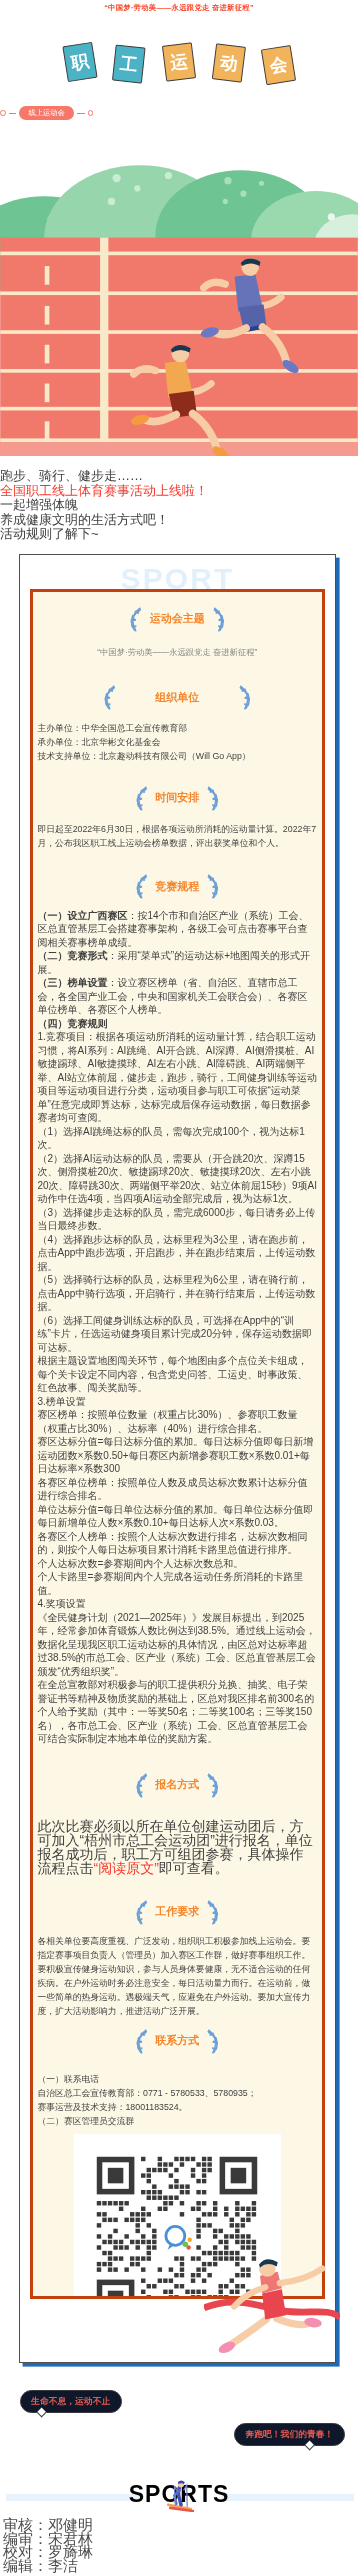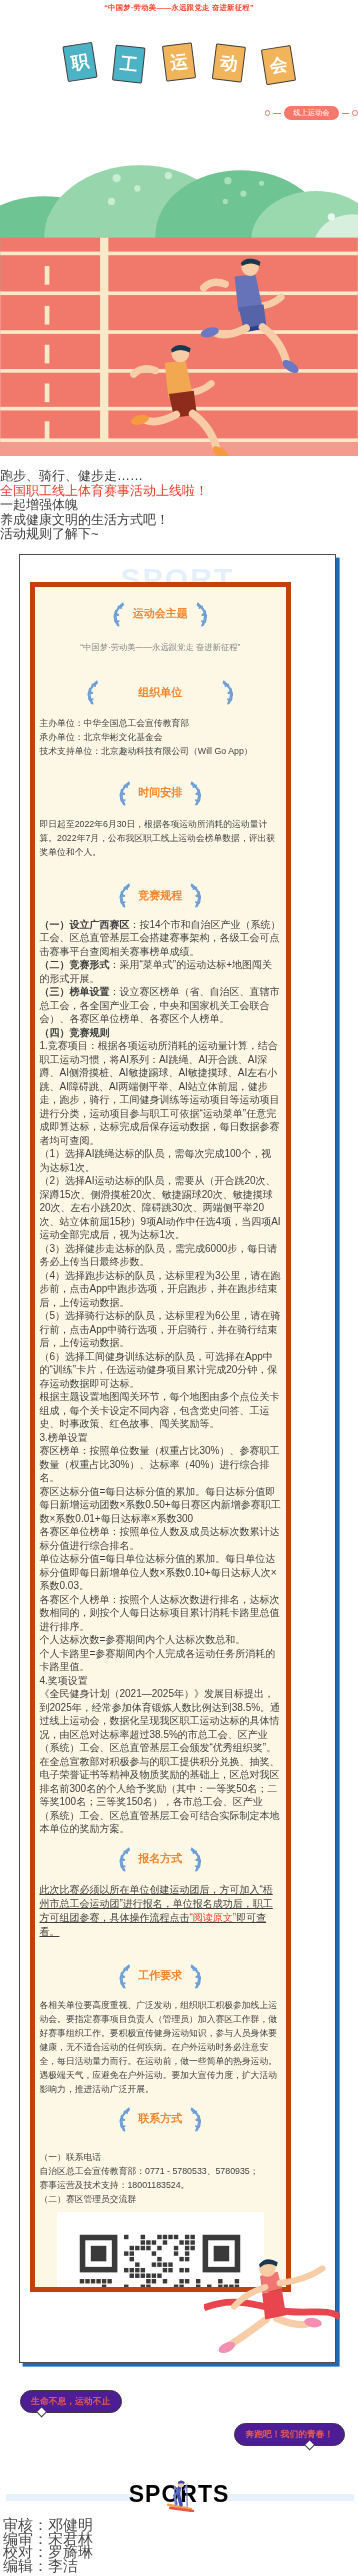--- a/index.html
+++ b/index.html
@@ -15,65 +15,65 @@
   .tile{width:30px;height:36px;border:1px solid #3c3c3c;border-radius:1.6px;display:flex;
         align-items:center;justify-content:center;font-size:17.6px;font-weight:bold;color:#fff;
         box-sizing:border-box;}
   .tile-blue{background:var(--tile-blue,#4cb2c5);}
   .tile-orange{background:var(--tile-orange,#f2b45a);}
   .r1{transform:rotate(-9deg);} .r2{transform:rotate(6deg) translateY(2.1px);}
   .r3{transform:rotate(-7deg);} .r4{transform:rotate(7deg) translateY(1px);}
   .r5{transform:rotate(-9deg) translateY(3.1px);}
 
   
-  .pill-row{position:absolute;top:106px;left:0;right:0;display:flex;align-items:center;justify-content:flex-end;gap:3.1px;}
+  .pill-row{position:absolute;top:106px;left:0;right:0;display:flex;align-items:center;justify-content:flex-start;gap:3.1px;}
   .pill{background:var(--pill,#f8776b);color:#fff;font-size:7.3px;padding:2.1px 9.3px;border-radius:7.3px;}
   .pill-dot{width:3.6px;height:3.6px;border:1px solid var(--pill,#f8776b);border-radius:50%;}
   .pill-bar{width:7.3px;height:1px;background:var(--pill,#f8776b);}
 
   
   .scene{position:absolute;top:160px;left:0;width:358px;height:296px;overflow:hidden;}
 
   
   .intro{position:absolute;top:469px;left:0;right:6px;text-align:left;font-size:13px;line-height:14.5px;color:#404040;}
   .intro .red{color:var(--intro-red,#f4392b);}
 
   
   .card{position:absolute;left:19px;top:554px;width:317px;height:1809px;background:#fff;
         border:1.6px solid #4f4f4f;box-sizing:border-box;box-shadow:3.6px 3.6px 0 0 var(--shadow-blue,#1f69b5);}
   .watermark{position:absolute;top:7.3px;left:0;right:0;text-align:center;font-size:30px;font-weight:bold;
              color:var(--watermark,#e3f0fc);letter-spacing:2.1px;z-index:0;}
-  .panel{position:absolute;left:9.8px;top:27px;width:261px;height:1710px;background:var(--panel-bg,#fdf8e6);
-         border:5px solid #c2410c;box-sizing:border-box;z-index:1;overflow:hidden;padding:0 4.7px;}
+  .panel{position:absolute;left:9.8px;top:34px;width:295px;height:1710px;background:var(--panel-bg,#fdf8e6);
+         border:3px solid #c2410c;box-sizing:border-box;z-index:1;overflow:hidden;padding:0 4.7px;}
 
   .sec-heading{display:flex;align-items:center;justify-content:center;height:26px;}
   .sec-heading h2{font-size:11px;font-weight:bold;color:var(--heading-orange,#f5862c);margin:0 6.2px;}
   .laurel{width:17.6px;height:26px;display:inline-block;}
 
   .mt-theme{margin-top:13.5px;} .theme-line{margin-top:14px;text-align:center;color:#868686;font-size:8.3px;line-height:13.5px;}
   .mt-org{margin-top:25.4px;gap:32px;}
   .org-lines{margin-top:10.4px;font-size:8.8px;line-height:14px;}
   .mt-time{margin-top:22px;}
   .time-para{margin-top:11.4px;font-size:8.8px;line-height:14px;}
   .mt-rules{margin-top:23px;}
   .rules{margin-top:9.8px;font-size:10px;line-height:13.5px;}
   .rules p{margin:0;}
-  .mt-signup{margin-top:10px;font-family:Liberation Serif, serif;}
-  .signup-para{margin-top:11px;font-size:10px;line-height:14px;text-decoration:underline;}
+  .mt-signup{margin-top:26px;font-family:Liberation Serif, serif;}
+  .signup-para{margin-top:21px;font-size:14px;line-height:14px;}
   .signup-para .red{color:var(--intro-red,#f4392b);}
   .mt-work{margin-top:24px;}
   .work-para{margin-top:9.3px;font-size:8.8px;line-height:14px;}
   .mt-contact{margin-top:9.3px;align-items:center;}
   .contact-lines{margin-top:18.7px;font-size:8.8px;line-height:14px;}
   .qr-box{margin:6.2px auto 0;width:207px;height:207px;background:#fff;display:flex;align-items:center;justify-content:center;}
 
   .finish-runner{position:absolute;left:184px;top:1702px;width:136px;height:102px;z-index:2;}
 
   
-  .bubble{position:absolute;background:#4c1d95;border:1px solid #3a3a3a;border-radius:12.4px;
+  .bubble{position:absolute;background:#0f172a;border:1px solid #3a3a3a;border-radius:12.4px;
           padding:4.7px 10.4px;font-size:8.8px;font-weight:bold;color:var(--bubble-text,#e85a50);}
   .bubble:after{content:"";position:absolute;width:6.2px;height:6.2px;background:#fff;
           border-right:1px solid #3a3a3a;border-bottom:1px solid #3a3a3a;transform:rotate(45deg);bottom:-4.1px;}
   .bubble-left{left:19.7px;top:2390px;} .bubble-left:after{left:17.6px;}
   .bubble-right{left:234px;top:2423px;} .bubble-right:after{right:31px;}
 
   
   .div-bar{position:absolute;height:6.7px;background:#e7f2fc;top:2494px;}
   .div-bar.l{left:5.7px;width:133px;} .div-bar.r{left:222px;width:132px;}
   .div-word{position:absolute;top:2481px;left:0;right:0;text-align:center;font-size:23px;font-weight:bold;

